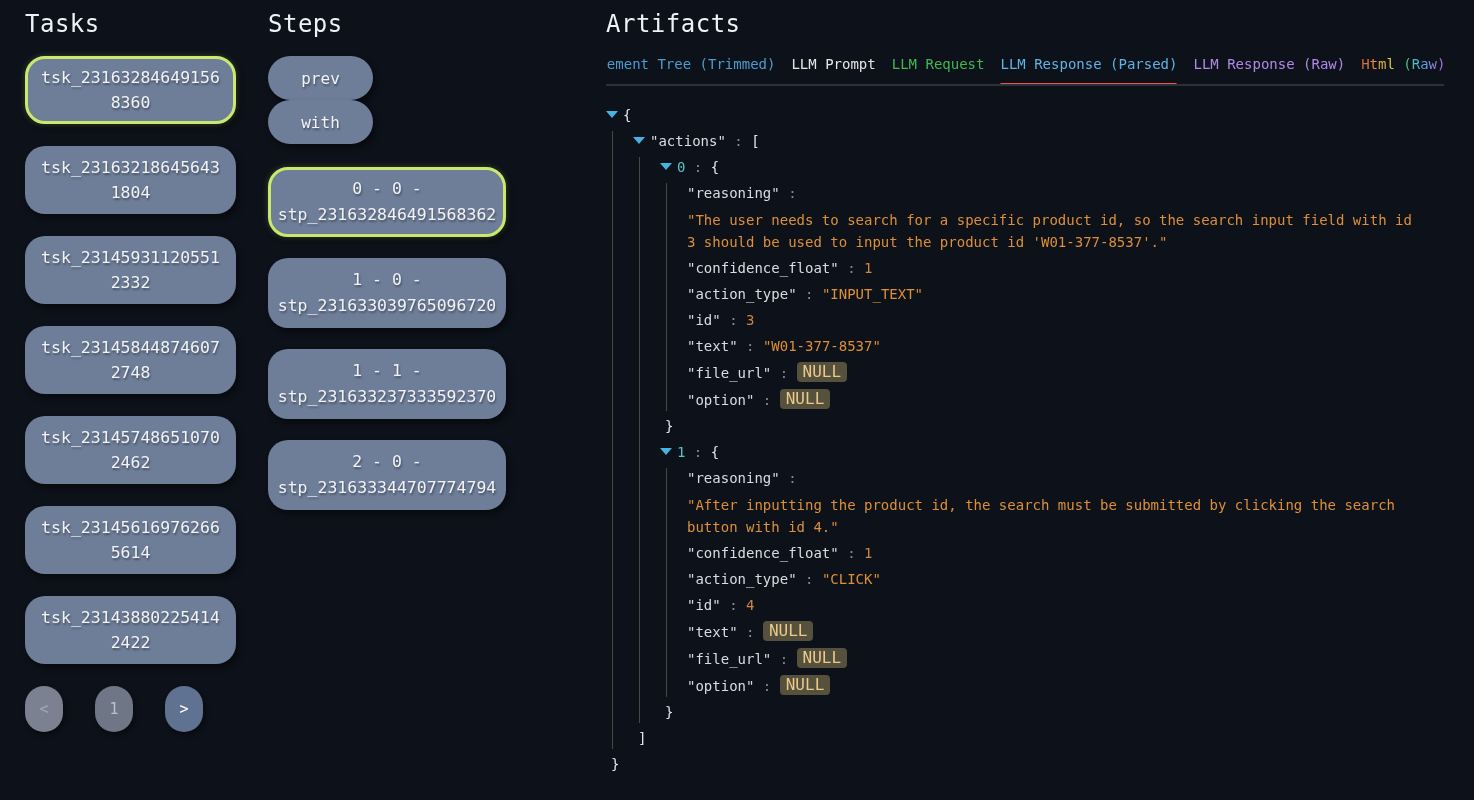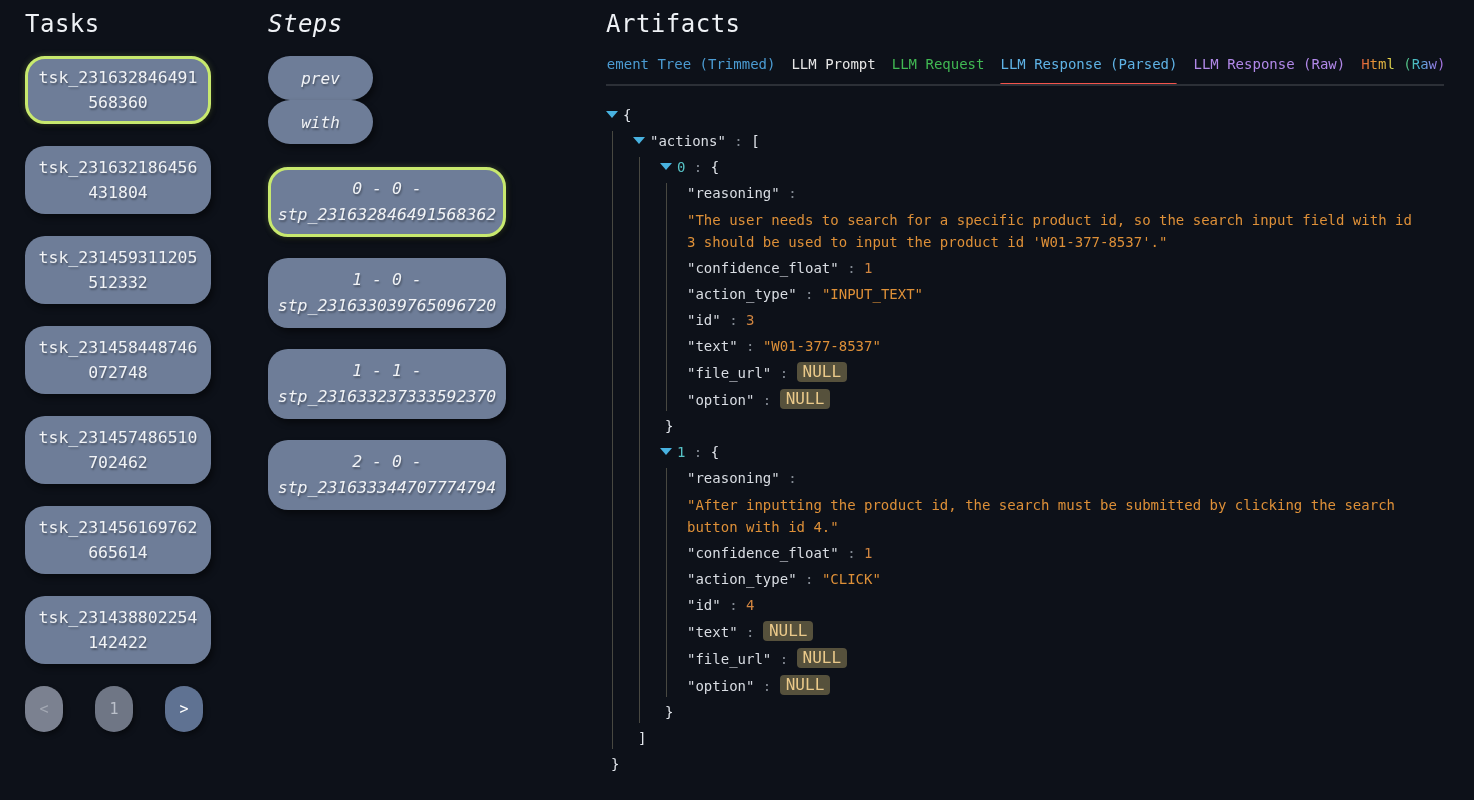--- a/index.html
+++ b/index.html
@@ -14,21 +14,21 @@
   .panel-title {
     font-size: 24px;
     color: #eef1f5;
     letter-spacing: 0.5px;
     margin-bottom: 18px;
   }
 
   
   #tasks-panel { left: 25px; width: 178px; }
   .task-btn {
-    width: 186px; min-height: 65px;
+    width: 211px; min-height: 65px;
     background: var(--btn-bg, #6e7d98);
     border-radius: 20px;
     color: #f1f3f6;
     font-size: 16.5px;
     line-height: 25px;
     display: flex; align-items: center; justify-content: center;
     text-align: center;
     padding: 6px 10px;
     margin-bottom: 22px;
     word-break: break-all;
@@ -51,21 +51,21 @@
     display: flex; align-items: center; justify-content: center;
     font-size: 15px;
     cursor: pointer;
     box-shadow: 2px 3px 5px rgba(0,0,0,0.4);
   }
   .page-pill.prev { background: #7b8190; color: #a3a8b3; }
   .page-pill.current { background: #6f7685; color: #bbc0ca; }
   .page-pill.next { background: #5f7292; color: #ffffff; }
 
   
-  #steps-panel { left: 268px; width: 272px; font-style: italic; }
+  #steps-panel { left: 268px; width: 272px; }
   .steps-nav { display: flex; justify-content: space-between; margin-bottom: 23px; flex-direction: column; }
   .nav-btn {
     width: 105px; height: 44px;
     border-radius: 22px;
     background: var(--btn-bg, #6e7d98);
     color: #f1f3f6;
     font-size: 16px;
     display: flex; align-items: center; justify-content: center;
     cursor: pointer;
     box-shadow: 3px 4px 6px rgba(0,0,0,0.45);

